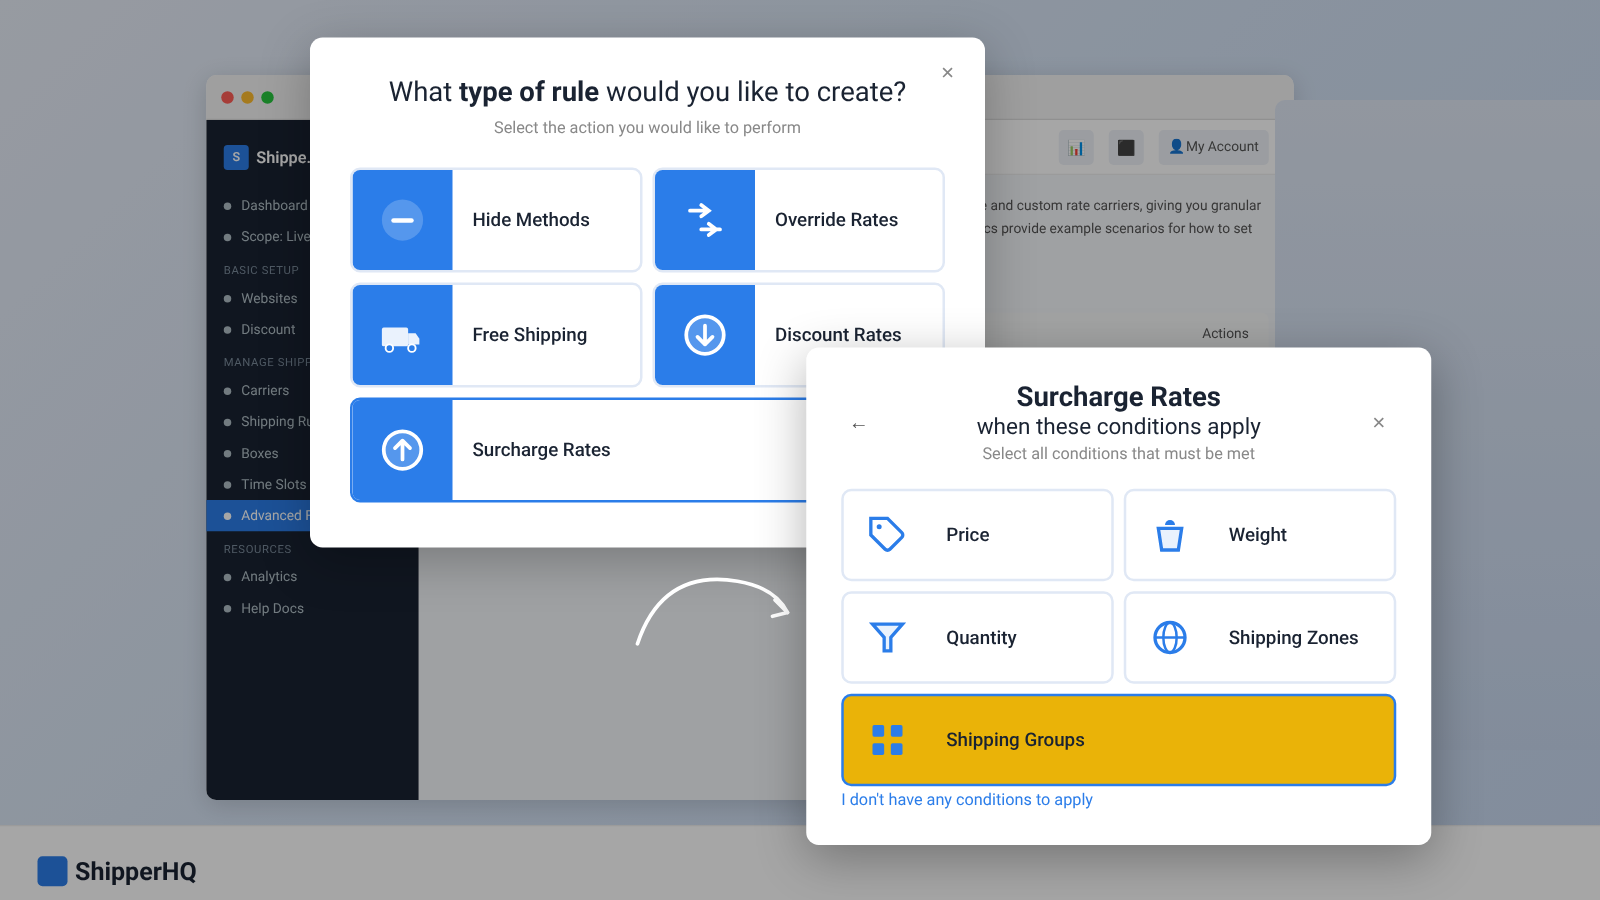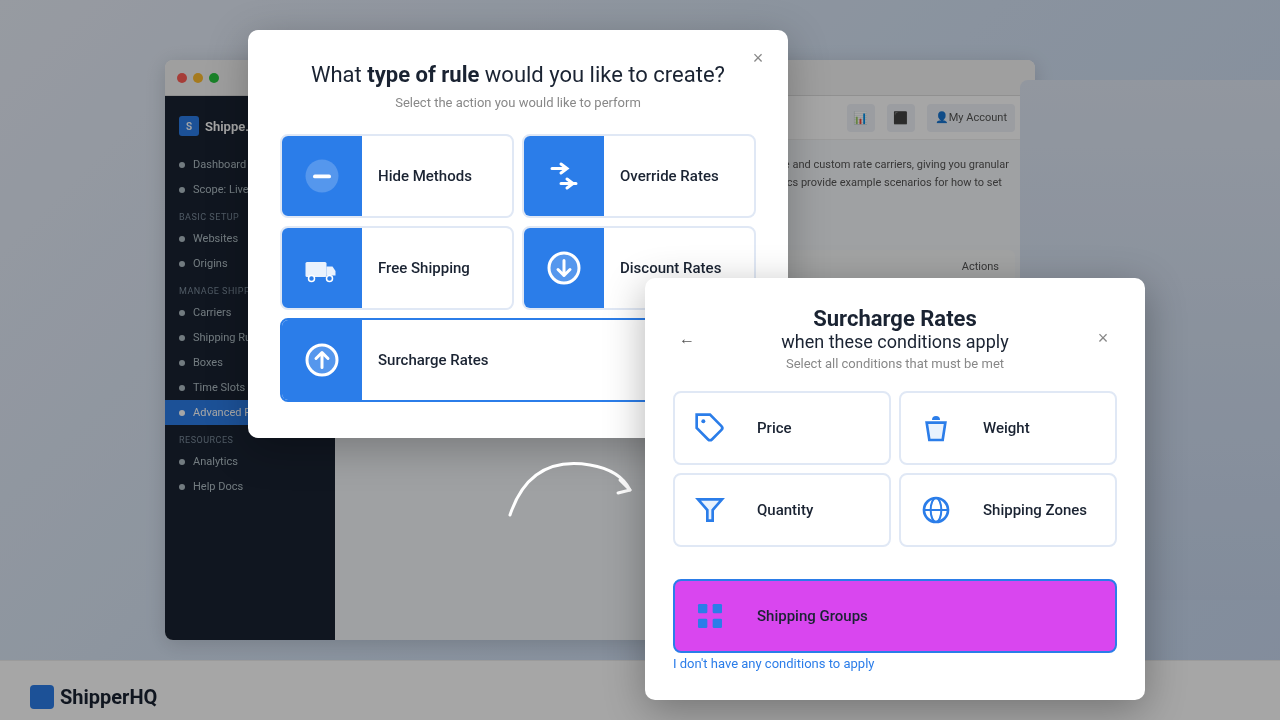--- a/index.html
+++ b/index.html
@@ -338,22 +338,21 @@
       align-items: center;
       border: 2px solid #e0e8f5;
       border-radius: 8px;
       overflow: hidden;
       cursor: pointer;
       transition: border-color 0.2s;
     }
 
     .condition-card.selected {
       border-color: #2b7de9;
-      background: #d946ef;
-      margin-top: 24px;
+      background: #eab308;
     }
 
     .condition-icon {
       width: 70px;
       height: 70px;
       display: flex;
       align-items: center;
       justify-content: center;
       flex-shrink: 0;
       font-size: 24px;
@@ -425,21 +424,21 @@
         <span>Scope: Live</span>
       </div>
 
       <div class="sidebar-section-label">Basic Setup</div>
       <div class="sidebar-item">
         <div class="sidebar-item-dot"></div>
         <span>Websites</span>
       </div>
       <div class="sidebar-item">
         <div class="sidebar-item-dot"></div>
-        <span>Origins</span>
+        <span>Discount</span>
       </div>
 
       <div class="sidebar-section-label">Manage Shipping</div>
       <div class="sidebar-item">
         <div class="sidebar-item-dot"></div>
         <span>Carriers</span>
       </div>
       <div class="sidebar-item">
         <div class="sidebar-item-dot"></div>
         <span>Shipping Rules</span>

